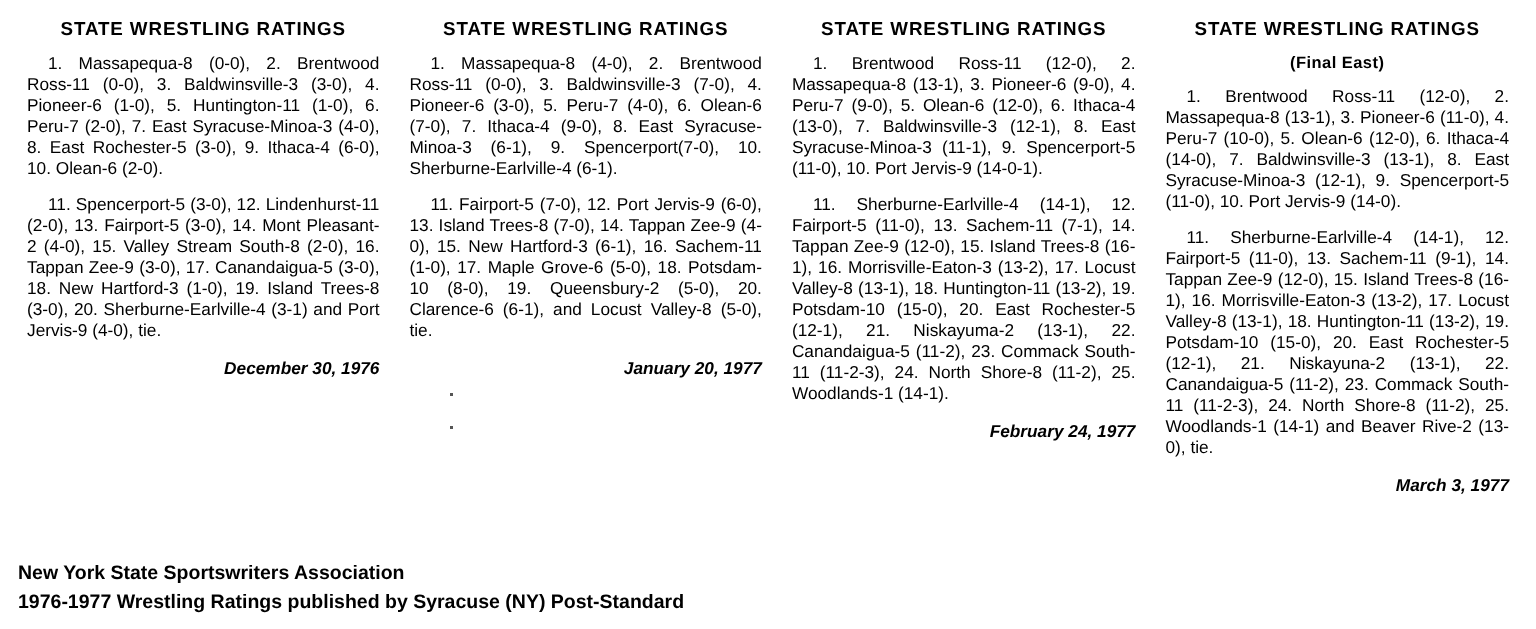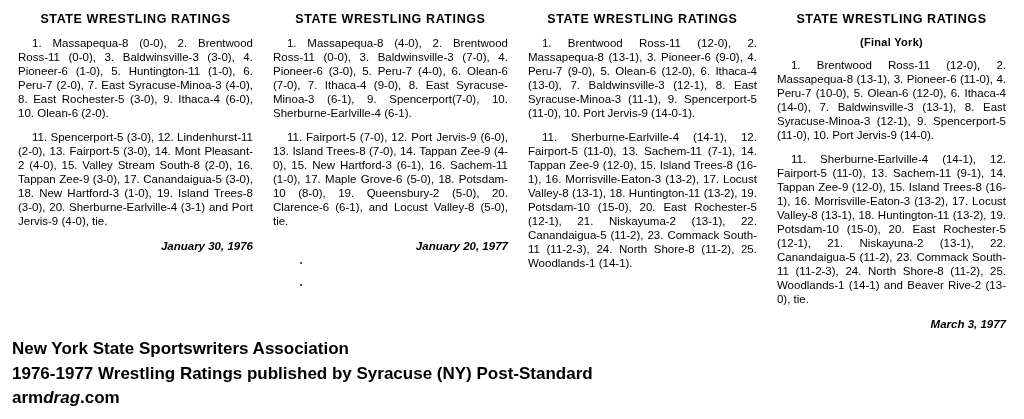--- a/index.html
+++ b/index.html
@@ -67,21 +67,21 @@
     text-align: right;
     font-weight: bold;
     font-style: italic;
     font-size: 11.5px;
     margin-top: 12px;
   }
   .footer {
     position: absolute;
     left: 12px;
     bottom: 8px;
-    font-size: 17px;
+    font-size: 13px;
     font-weight: bold;
     line-height: 1.45;
   }
   .footer div {
     white-space: nowrap;
   }
   .footer .site {
     font-weight: bold;
   }
   .footer .site .em {
@@ -98,48 +98,48 @@
 <body>
 
 <div class="page">
 
   <div class="columns">
 
     <div class="col col-1">
       <div class="col-title">STATE WRESTLING RATINGS</div>
       <div class="para indent">1. Massapequa-8 (0-0), 2. Brentwood Ross-11 (0-0), 3. Baldwinsville-3 (3-0), 4. Pioneer-6 (1-0), 5. Huntington-11 (1-0), 6. Peru-7 (2-0), 7. East Syracuse-Minoa-3 (4-0), 8. East Rochester-5 (3-0), 9. Ithaca-4 (6-0), 10. Olean-6 (2-0).</div>
       <div class="para indent">11. Spencerport-5 (3-0), 12. Lindenhurst-11 (2-0), 13. Fairport-5 (3-0), 14. Mont Pleasant-2 (4-0), 15. Valley Stream South-8 (2-0), 16. Tappan Zee-9 (3-0), 17. Canandaigua-5 (3-0), 18. New Hartford-3 (1-0), 19. Island Trees-8 (3-0), 20. Sherburne-Earlville-4 (3-1) and Port Jervis-9 (4-0), tie.</div>
-      <div class="date">January 30, 1976</div>
+      <div class="date">December 30, 1976</div>
     </div>
 
     <div class="col col-2">
       <div class="col-title">STATE WRESTLING RATINGS</div>
       <div class="para indent">1. Massapequa-8 (4-0), 2. Brentwood Ross-11 (0-0), 3. Baldwinsville-3 (7-0), 4. Pioneer-6 (3-0), 5. Peru-7 (4-0), 6. Olean-6 (7-0), 7. Ithaca-4 (9-0), 8. East Syracuse-Minoa-3 (6-1), 9. Spencerport(7-0), 10. Sherburne-Earlville-4 (6-1).</div>
       <div class="para indent">11. Fairport-5 (7-0), 12. Port Jervis-9 (6-0), 13. Island Trees-8 (7-0), 14. Tappan Zee-9 (4-0), 15. New Hartford-3 (6-1), 16. Sachem-11 (1-0), 17. Maple Grove-6 (5-0), 18. Potsdam-10 (8-0), 19. Queensbury-2 (5-0), 20. Clarence-6 (6-1), and Locust Valley-8 (5-0), tie.</div>
       <div class="date">January 20, 1977</div>
     </div>
 
     <div class="col col-3">
       <div class="col-title">STATE WRESTLING RATINGS</div>
       <div class="para indent">1. Brentwood Ross-11 (12-0), 2. Massapequa-8 (13-1), 3. Pioneer-6 (9-0), 4. Peru-7 (9-0), 5. Olean-6 (12-0), 6. Ithaca-4 (13-0), 7. Baldwinsville-3 (12-1), 8. East Syracuse-Minoa-3 (11-1), 9. Spencerport-5 (11-0), 10. Port Jervis-9 (14-0-1).</div>
       <div class="para indent">11. Sherburne-Earlville-4 (14-1), 12. Fairport-5 (11-0), 13. Sachem-11 (7-1), 14. Tappan Zee-9 (12-0), 15. Island Trees-8 (16-1), 16. Morrisville-Eaton-3 (13-2), 17. Locust Valley-8 (13-1), 18. Huntington-11 (13-2), 19. Potsdam-10 (15-0), 20. East Rochester-5 (12-1), 21. Niskayuma-2 (13-1), 22. Canandaigua-5 (11-2), 23. Commack South-11 (11-2-3), 24. North Shore-8 (11-2), 25. Woodlands-1 (14-1).</div>
+      <div class="date">February 24, 1977</div>
     </div>
 
     <div class="col col-4">
       <div class="col-title">STATE WRESTLING RATINGS</div>
-      <div class="col-subtitle">(Final York)</div>
+      <div class="col-subtitle">(Final East)</div>
       <div class="para indent">1. Brentwood Ross-11 (12-0), 2. Massapequa-8 (13-1), 3. Pioneer-6 (11-0), 4. Peru-7 (10-0), 5. Olean-6 (12-0), 6. Ithaca-4 (14-0), 7. Baldwinsville-3 (13-1), 8. East Syracuse-Minoa-3 (12-1), 9. Spencerport-5 (11-0), 10. Port Jervis-9 (14-0).</div>
       <div class="para indent">11. Sherburne-Earlville-4 (14-1), 12. Fairport-5 (11-0), 13. Sachem-11 (9-1), 14. Tappan Zee-9 (12-0), 15. Island Trees-8 (16-1), 16. Morrisville-Eaton-3 (13-2), 17. Locust Valley-8 (13-1), 18. Huntington-11 (13-2), 19. Potsdam-10 (15-0), 20. East Rochester-5 (12-1), 21. Niskayuna-2 (13-1), 22. Canandaigua-5 (11-2), 23. Commack South-11 (11-2-3), 24. North Shore-8 (11-2), 25. Woodlands-1 (14-1) and Beaver Rive-2 (13-0), tie.</div>
       <div class="date">March 3, 1977</div>
     </div>
 
   </div>
 
   <div class="footer">
     <div>New York State Sportswriters Association</div>
     <div>1976-1977 Wrestling Ratings published by Syracuse (NY) Post-Standard</div>
-    <div class="site"><span>arm</span><span class="em">drag</span><span>.com</span></div>
   </div>
 
   <div class="dot-artifact" style="left:300px; top:262px;"></div>
   <div class="dot-artifact" style="left:300px; top:284px;"></div>
 
 </div>
 
 </body></html>

